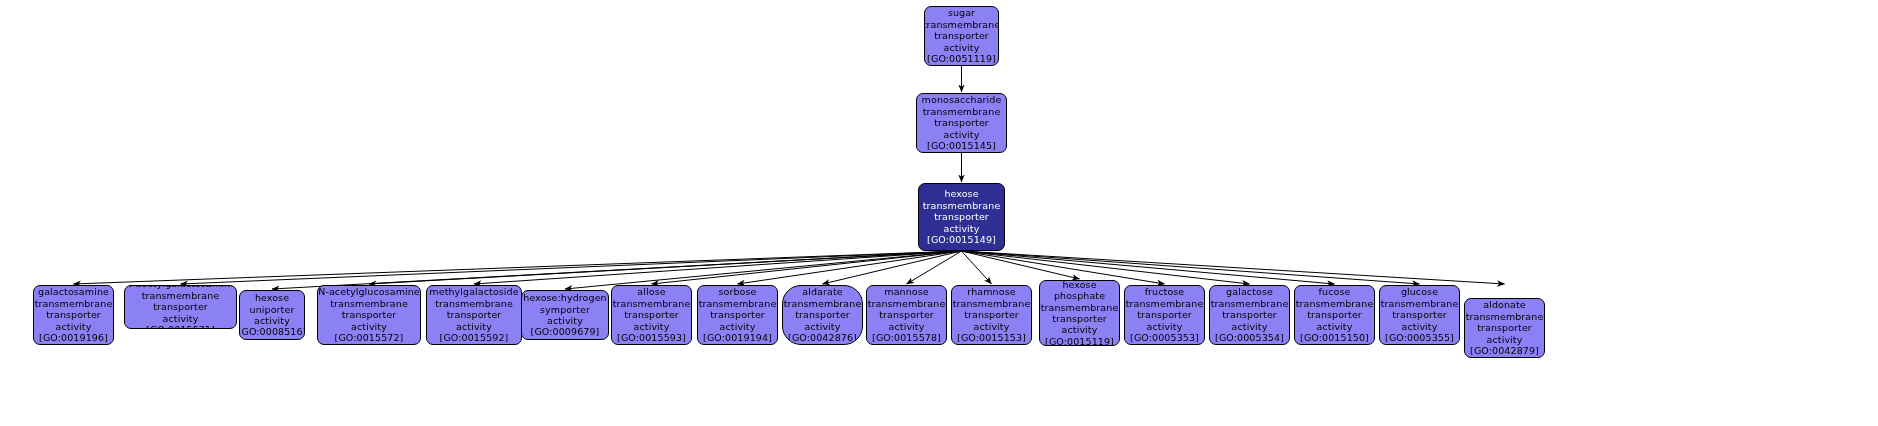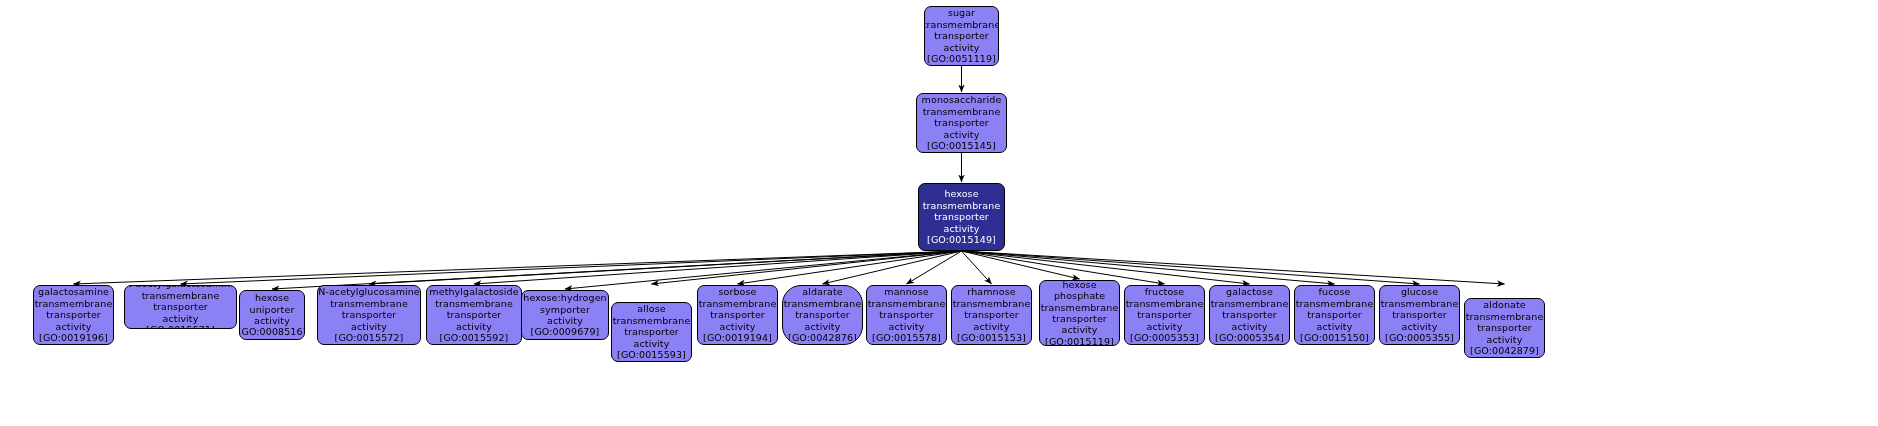--- a/index.html
+++ b/index.html
@@ -141,21 +141,21 @@
         <span class="ln">transporter</span>
         <span class="ln">activity</span>
         <span class="ln">[GO:0015592]</span>
       </div>
       <div class="node light" title="hexose:hydrogen symporter activity" style="left: 521px; top: 290px; width: 88px; height: 50px;">
         <span class="ln">hexose:hydrogen</span>
         <span class="ln">symporter</span>
         <span class="ln">activity</span>
         <span class="ln">[GO:0009679]</span>
       </div>
-      <div class="node light" title="allose transmembrane transporter activity" style="left: 611px; top: 302px; width: 81px; height: 60px;">
+      <div class="node light" title="allose transmembrane transporter activity" style="left: 611px; top: 285px; width: 81px; height: 60px;">
         <span class="ln">allose</span>
         <span class="ln">transmembrane</span>
         <span class="ln">transporter</span>
         <span class="ln">activity</span>
         <span class="ln">[GO:0015593]</span>
       </div>
       <div class="node light" title="sorbose transmembrane transporter activity" style="left: 697px; top: 285px; width: 81px; height: 60px;">
         <span class="ln">sorbose</span>
         <span class="ln">transmembrane</span>
         <span class="ln">transporter</span>

